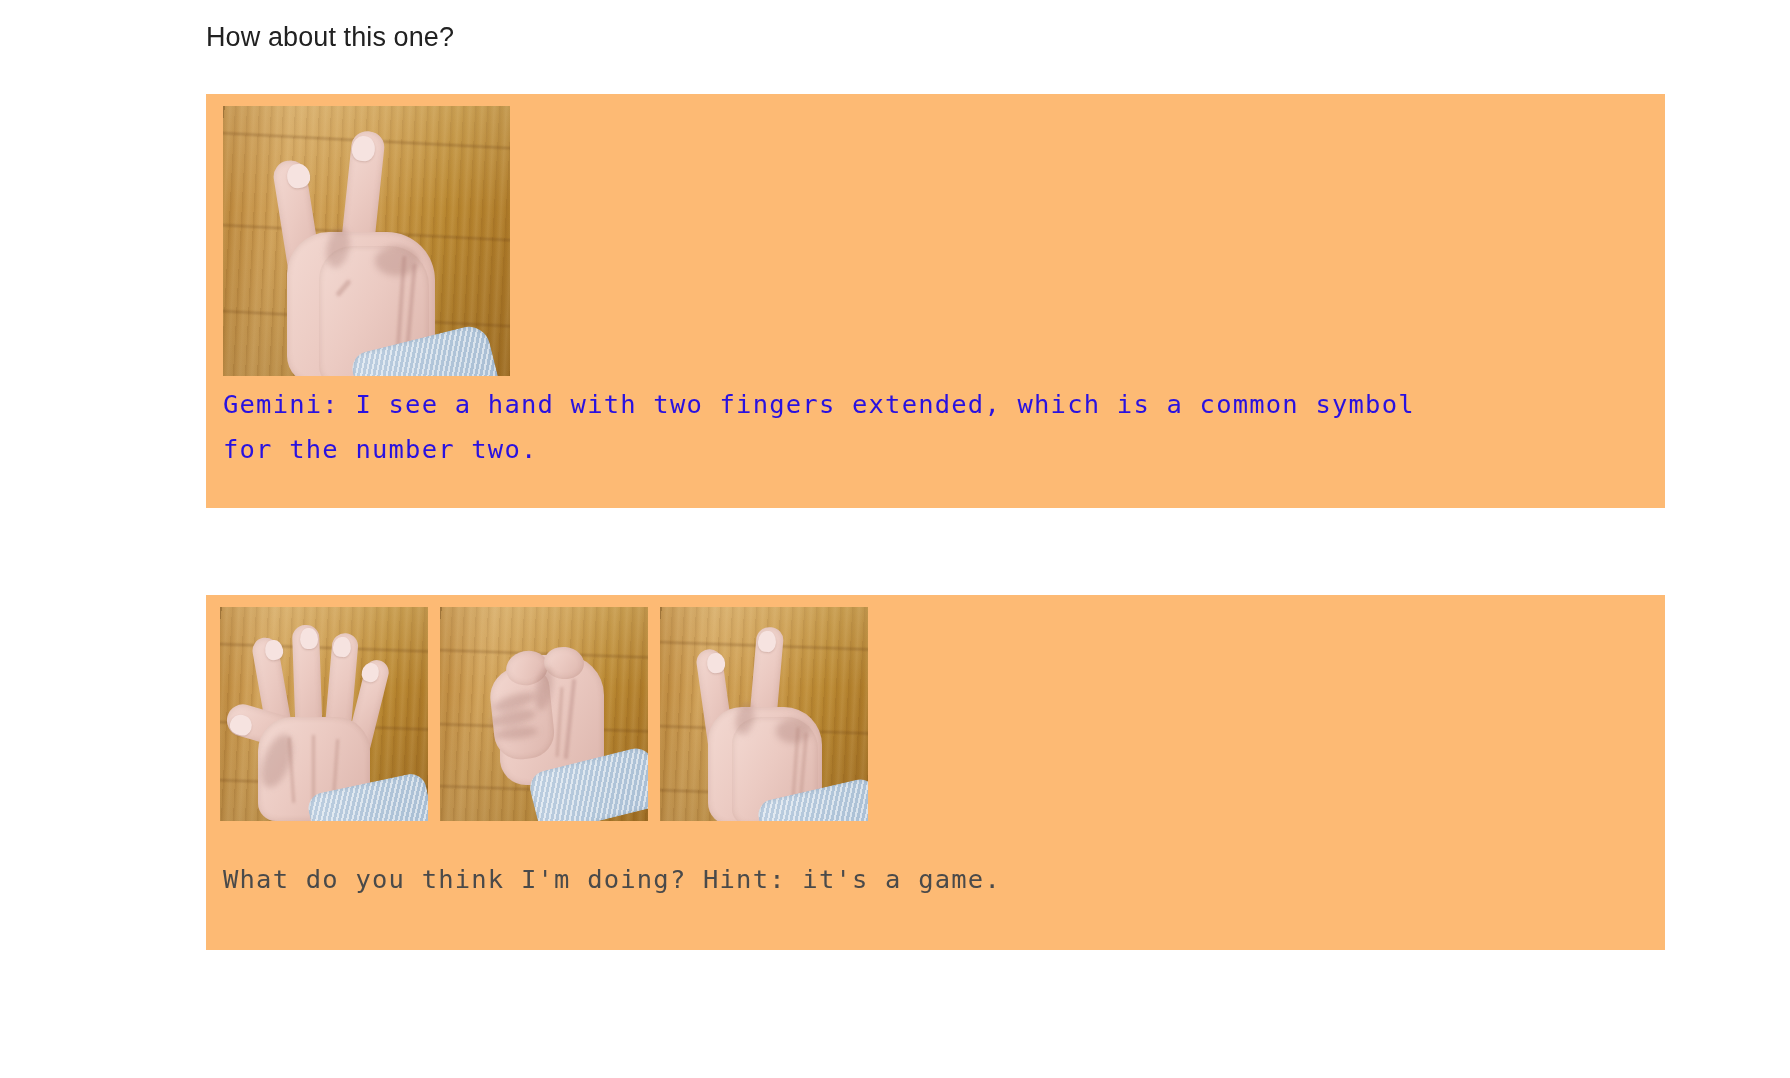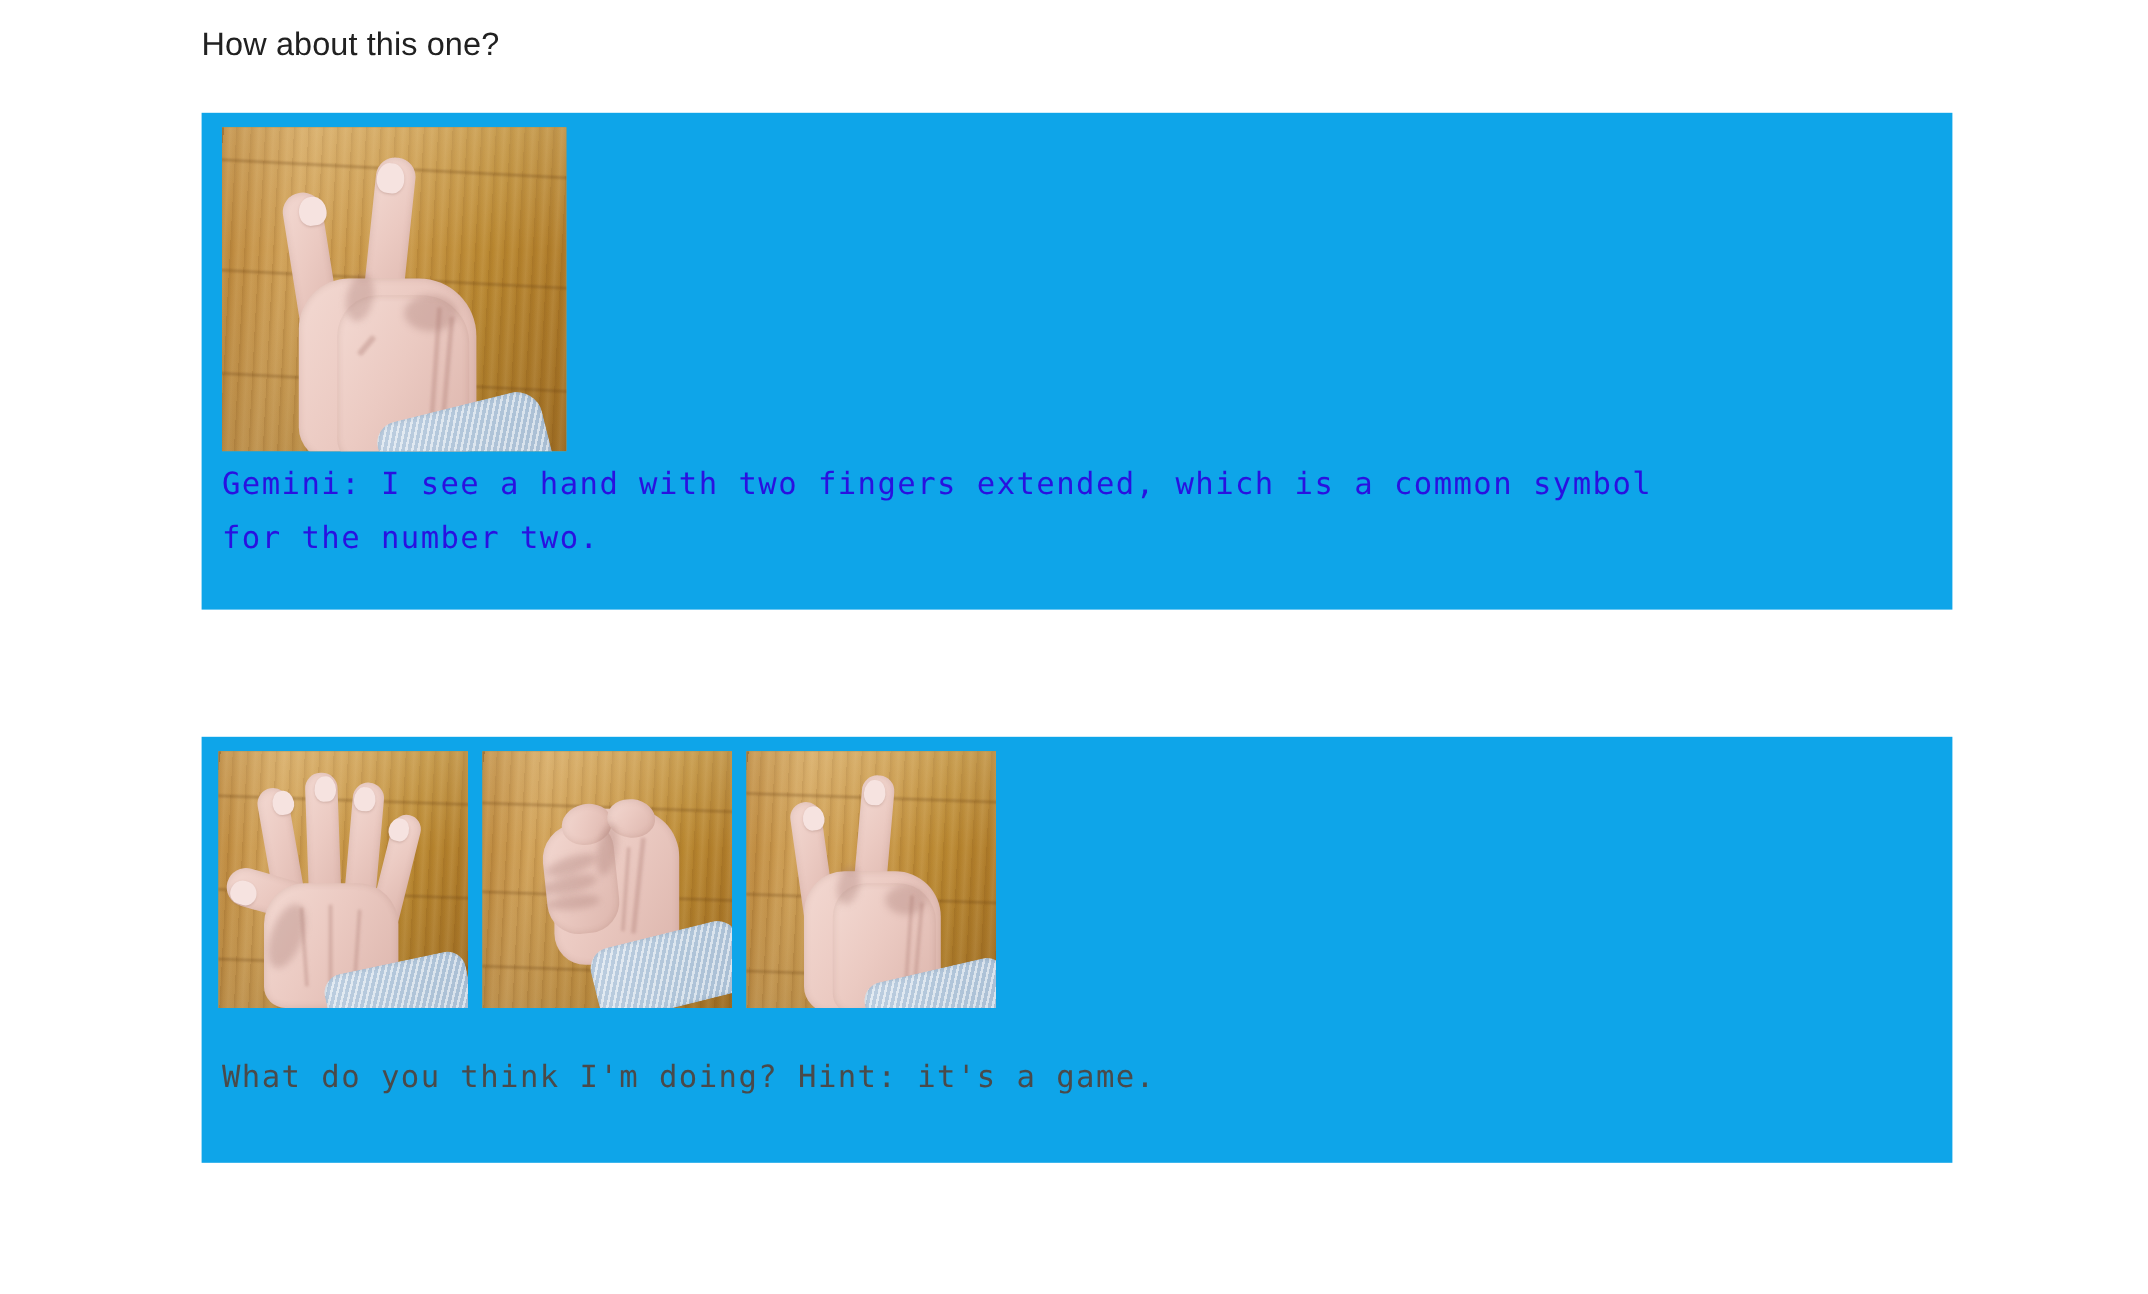--- a/index.html
+++ b/index.html
@@ -13,20 +13,21 @@
     font-family: "Liberation Sans", sans-serif;
     color: #202124;
     overflow: hidden;
     position: relative;
   }
 
   .page {
     position: relative;
     width: 1494px;
     height: 1078px;
+    margin-left: 38px;
   }
 
   
   .para {
     position: absolute;
     left: 168px;
     font-size: 27px;
     line-height: 34px;
     color: #212121;
     letter-spacing: 0.1px;
@@ -36,25 +37,25 @@
 
   #para-1 { top: 20px; }
   #para-2 { top: 545px; }
   #para-3 { top: 1007px; }
 
   
   .block {
     position: absolute;
     left: 168px;
     width: 1459px;
-    background: #0ea5e9;
+    background: #fdba74;
     box-sizing: border-box;
   }
   #block-1 { top: 94px; height: 414px; }
-  #block-2 { top: 614px; height: 355px; }
+  #block-2 { top: 595px; height: 355px; }
 
   .block-imgs {
     position: absolute;
     left: 0;
     top: 0;
     display: flex;
     gap: 12px;
   }
   #block-1 .block-imgs { left: 17px; top: 12px; }
   #block-2 .block-imgs { left: 14px; top: 12px; }

